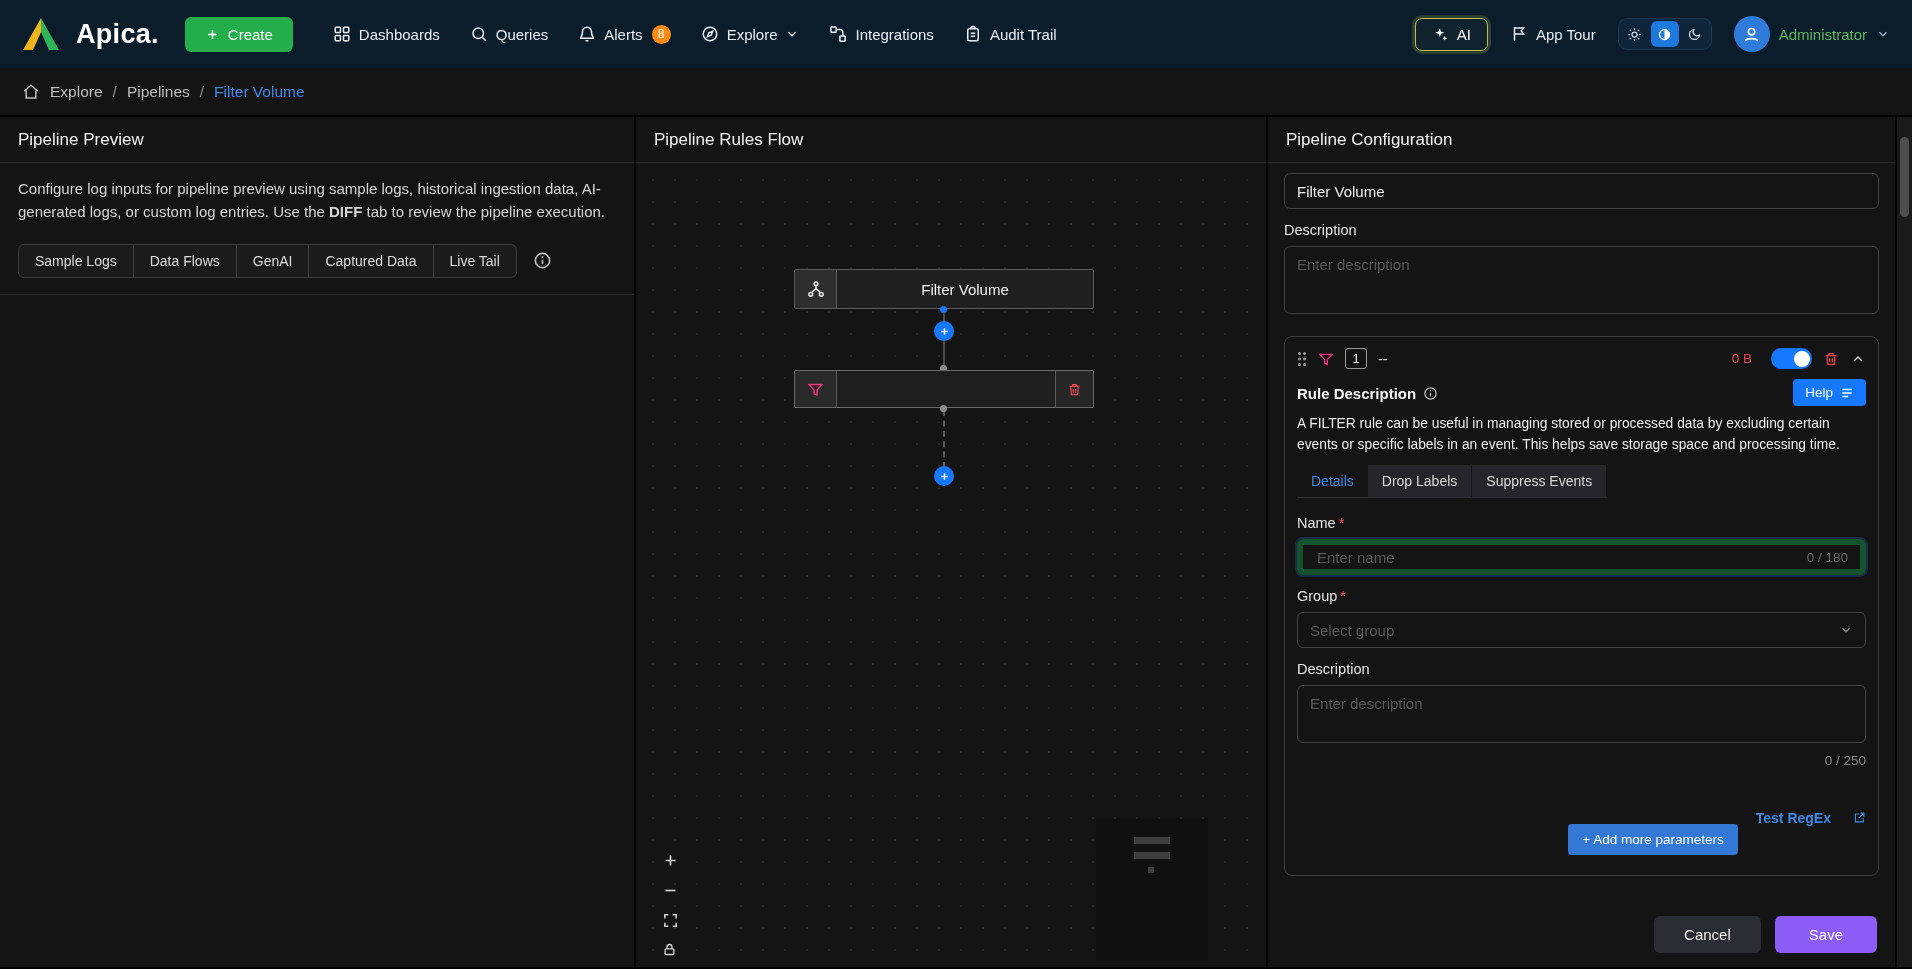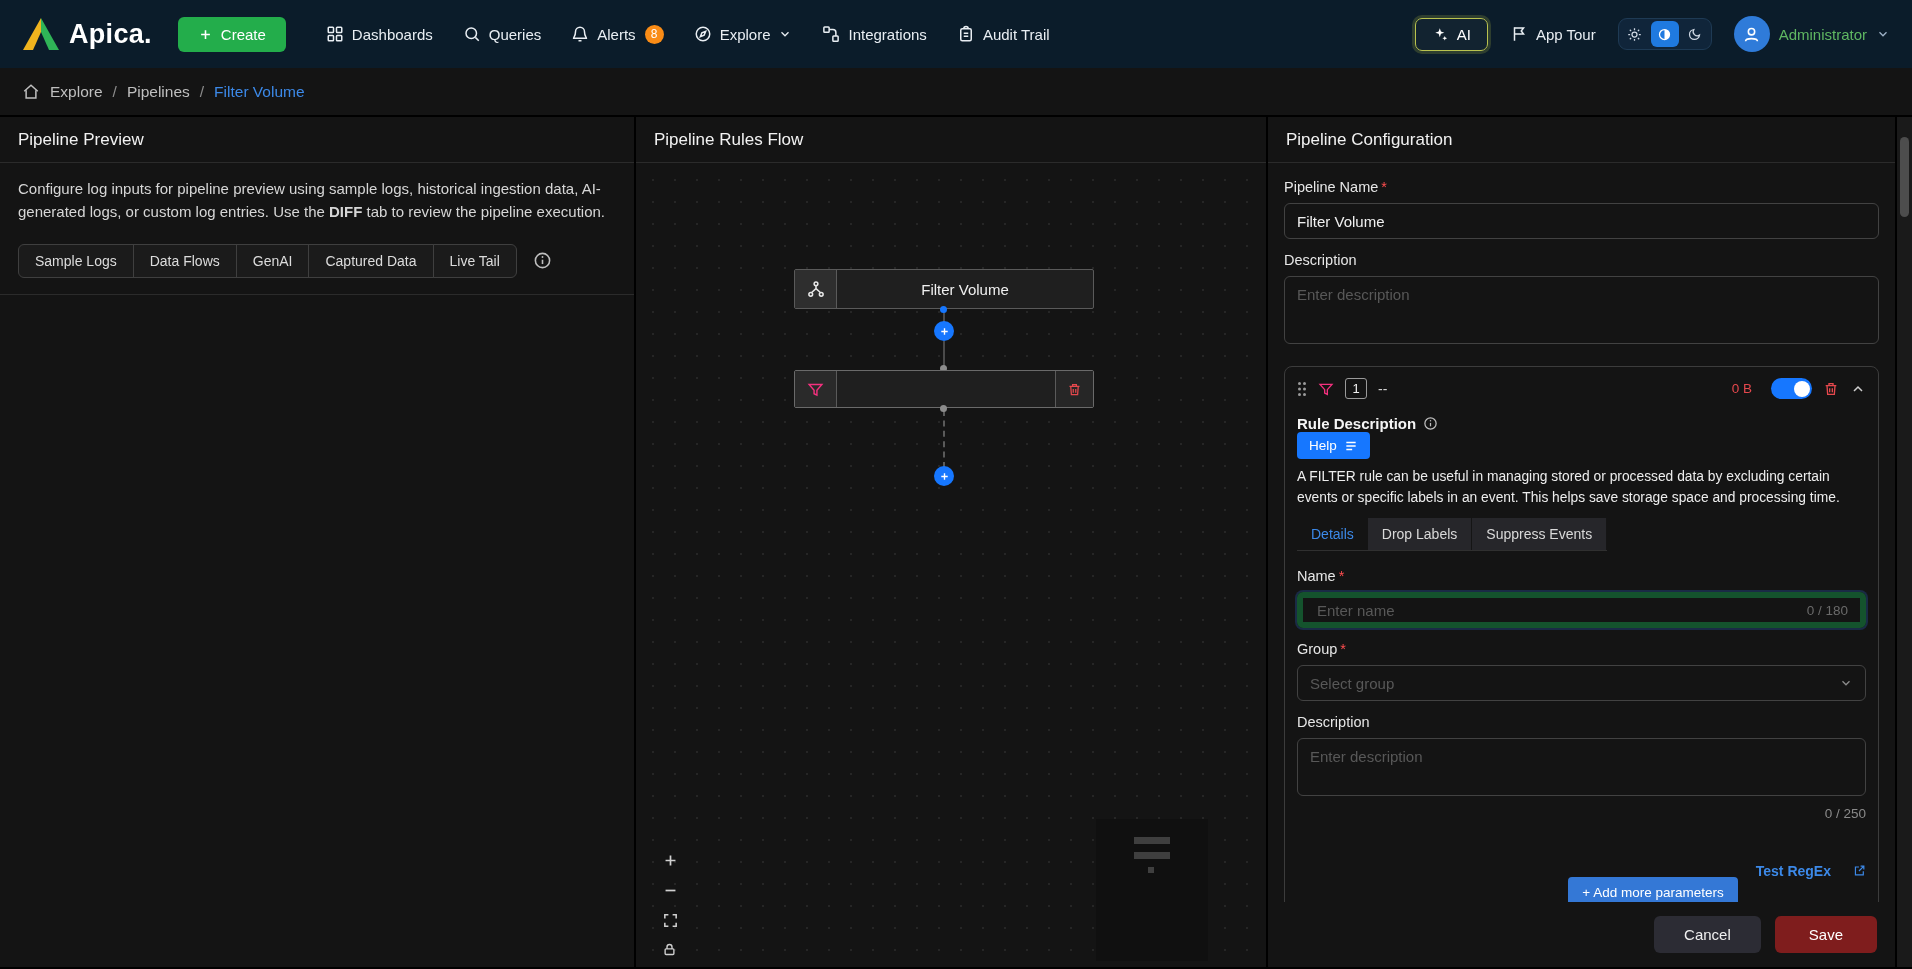--- a/index.html
+++ b/index.html
@@ -7,21 +7,21 @@
   body {
     width:1912px; height:969px; overflow:hidden;
     background:#000; color:#e8e8e8;
     font-family:"Liberation Sans", sans-serif;
   }
   svg { display:block; }
 
   
   .navbar { height:68px; background:#0b1c2a; display:flex; align-items:center; justify-content:space-between; padding:0 22px; }
   .nav-left { display:flex; align-items:center; gap:26px; }
-  .brand { display:flex; align-items:center; gap:9px; cursor:pointer; }
+  .brand { display:flex; align-items:center; gap:16px; cursor:pointer; }
   .brand-text { font-size:27px; font-weight:bold; color:#fff; letter-spacing:.3px; }
   .create-btn { display:flex; align-items:center; gap:8px; background:#23ad4b; color:#fff; border:none; border-radius:6px; padding:9px 20px; font-size:15px; cursor:pointer; font-family:inherit; }
   .nav-items { display:flex; align-items:center; gap:30px; margin-left:14px; }
   .nav-item { display:flex; align-items:center; gap:8px; color:#e9eef3; font-size:15px; cursor:pointer; white-space:nowrap; }
   .nav-item svg, .create-btn svg { flex:0 0 auto; }
   .badge { background:#fa8c16; color:#fff; min-width:19px; height:19px; border-radius:10px; font-size:12px; display:flex; align-items:center; justify-content:center; padding:0 5px; margin-left:1px; }
   .nav-right { display:flex; align-items:center; gap:22px; }
   .ai-btn { display:flex; align-items:center; gap:8px; background:rgba(255,255,255,.03); color:#fff; border:1px solid #b9c24f; box-shadow:0 0 0 3px rgba(152,164,63,.25); border-radius:7px; padding:7px 16px; font-size:15px; cursor:pointer; font-family:inherit; }
   .theme-toggle { display:flex; background:#10253a; border:1px solid #1e3a54; border-radius:9px; padding:2px; gap:2px; }
   .theme-seg { width:28px; height:26px; display:flex; align-items:center; justify-content:center; color:#cfd8e3; border-radius:6px; cursor:pointer; }
@@ -107,40 +107,40 @@
   .idx-box { min-width:22px; height:21px; border:1px solid #9a9a9a; border-radius:3px; display:flex; align-items:center; justify-content:center; font-size:13px; color:#f0f0f0; padding:0 4px; }
   .dashes { color:#cfcfcf; font-size:14px; }
   .spacer { flex:1; }
   .size { color:#e5484d; font-size:13.5px; margin-right:8px; }
   .switch { width:41px; height:21px; border-radius:11px; background:#1677ff; position:relative; cursor:pointer; flex:0 0 41px; }
   .switch .knob { position:absolute; right:2.5px; top:2.5px; width:16px; height:16px; border-radius:50%; background:#fff; }
   .rule-trash { color:#e5484d; background:none; border:none; padding:0; cursor:pointer; }
   .chev-up { color:#cfcfcf; background:none; border:none; padding:0; cursor:pointer; }
 
   .rule-body { padding:4px 12px 14px; }
-  .rule-desc-row { display:flex; align-items:flex-start; justify-content:space-between;flex-direction:column; }
+  .rule-desc-row { display:flex; align-items:flex-start; justify-content:space-between; }
   .rule-desc-title { font-size:15px; font-weight:bold; color:#f5f5f5; display:flex; gap:7px; align-items:center; padding-top:6px; }
   .rule-desc-title svg { color:#bfbfbf; }
   .help-btn { background:#1677ff; color:#fff; border:none; border-radius:4px; padding:6px 12px; font-size:13.5px; display:flex; align-items:center; gap:7px; cursor:pointer; font-family:inherit; }
   .rule-desc-text { margin:8px 0 10px; font-size:13.8px; color:#ededed; line-height:1.5; }
   .rule-tabs { display:inline-flex; border-bottom:1px solid #303030; margin-bottom:4px; }
   .rtab { padding:8px 14px; font-size:14px; color:#d9d9d9; background:#26262a; border-right:1px solid #151515; cursor:pointer; }
   .rtab.active { background:transparent; color:#3c89e8; border-right:none; }
   .input-wrap { display:flex; align-items:center; border:6px solid #14532d; box-shadow:0 0 0 2px rgba(42,111,219,.25); border-radius:6px; height:36px; padding:0 12px; }
   .input-wrap input { flex:1; background:transparent; border:none; outline:none; color:#f0f0f0; font-size:15px; font-family:inherit; }
   .counter { color:#6a6a6a; font-size:13.5px; }
   .select { display:flex; align-items:center; justify-content:space-between; border:1px solid #424242; border-radius:6px; height:36px; padding:0 12px; color:#585858; font-size:15px; cursor:pointer; }
   .select svg { color:#8c8c8c; }
   .counter-row { display:flex; justify-content:flex-end; margin-top:6px; color:#8a8a8a; font-size:13.5px; }
   .params-row { display:flex; justify-content:flex-end; align-items:center; gap:18px; margin:12px 0 6px; }
   .add-params { background:#3478d6; color:#fff; border:none; border-radius:4px; padding:8px 14px; font-size:13.5px; cursor:pointer; font-family:inherit;margin-top:44px; }
   .test-regex { color:#3c89e8; font-size:14px; font-weight:bold; display:flex; gap:22px; align-items:center; cursor:pointer; }
   .config-footer { display:flex; justify-content:flex-end; gap:14px; padding:14px 18px; }
   .cancel-btn { background:#2c2c34; color:#f0f0f0; border:none; border-radius:6px; padding:10px 30px; font-size:15px; cursor:pointer; font-family:inherit; }
-  .save-btn { background:#7f1d1d; color:#fff; border:none; border-radius:6px; padding:10px 34px; font-size:15px; cursor:pointer; font-family:inherit; }
+  .save-btn { background:#8b5cf6; color:#fff; border:none; border-radius:6px; padding:10px 34px; font-size:15px; cursor:pointer; font-family:inherit; }
 
   
   .scroll-track { width:15px; background:#1a1a1a; position:relative; flex:0 0 15px; }
   .scroll-thumb { position:absolute; top:20px; left:3px; width:9px; height:80px; background:#4d4d4d; border-radius:5px; cursor:pointer; }
 </style>
 </head>
 <body>
 
 <header class="navbar">
   <div class="nav-left">
@@ -377,21 +377,20 @@
         <span class="mini-dot"></span>
       </div>
     </div>
   </section>
 
   <section class="panel panel-right">
     <div class="panel-header">
       <h2 class="panel-title">Pipeline Configuration</h2>
     </div>
     <div class="config-body">
-      <label class="field-label"><span>Pipeline Name</span><span class="req">*</span></label>
       <input class="text-input" type="text" value="Filter Volume" style="">
 
       <label class="field-label">Description</label>
       <textarea class="ta ta-main" placeholder="Enter description" style=""></textarea>
 
       <div class="rule-card">
         <div class="rule-head">
           <span class="drag-handle">
             <svg width="10" height="16" viewBox="0 0 10 16" fill="currentColor">
                 <circle cx="2.5" cy="2.5" r="1.5"></circle>

